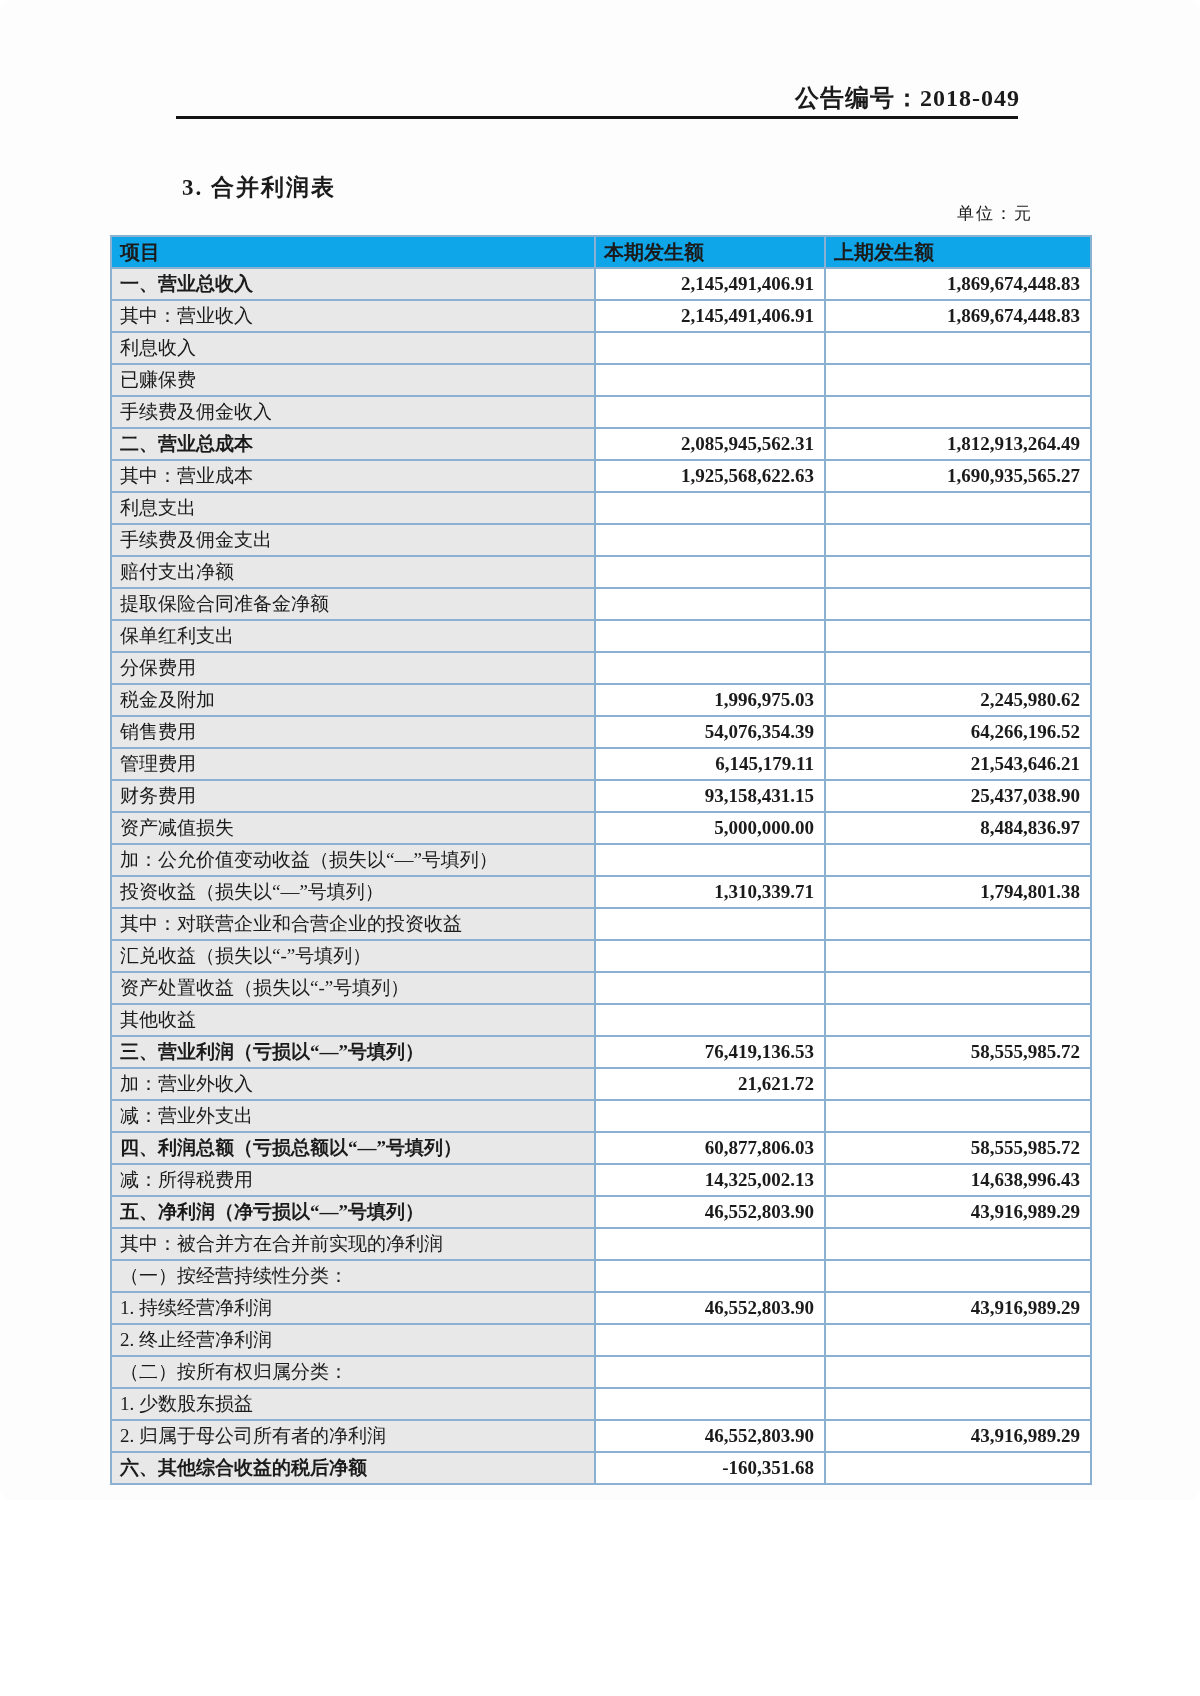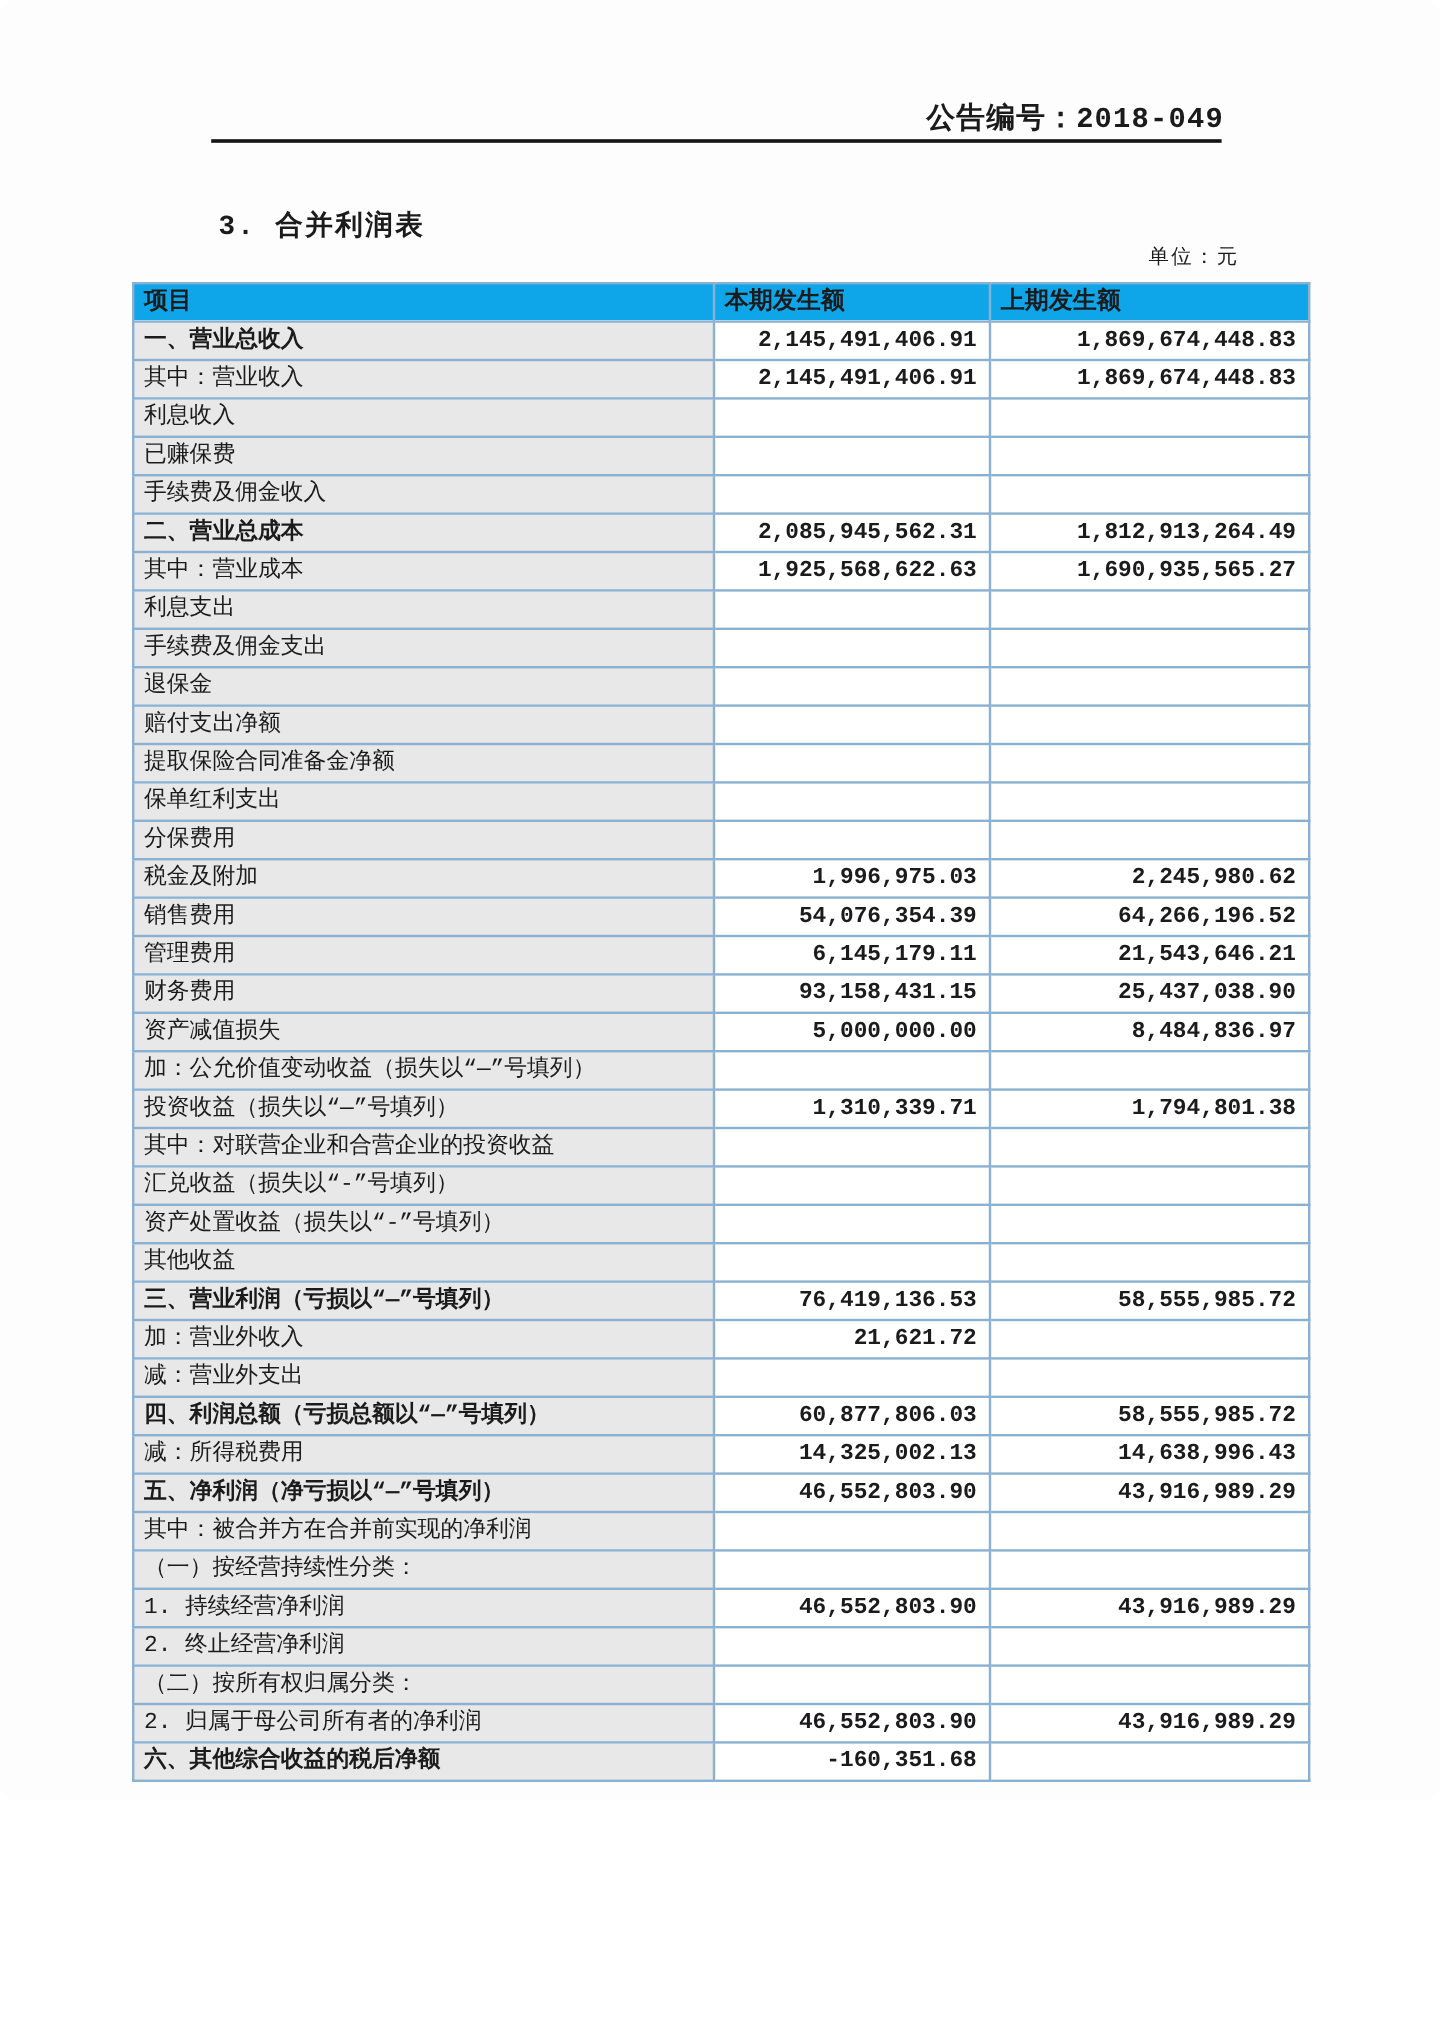--- a/index.html
+++ b/index.html
@@ -5,21 +5,21 @@
   html, body {
     margin: 0;
     padding: 0;
     background: #ffffff;
   }
   .page {
     position: relative;
     width: 1200px;
     height: 1500px;
     background: #fdfdfd;
-    font-family: Liberation Mono, monospace;
+    font-family: Liberation Serif, serif;
     color: #1b1b1b;
     overflow: hidden;
     border-radius: 12px;
   }
   .announcement {
     position: absolute;
     top: 82px;
     left: 0;
     width: 1020px;
     text-align: right;
@@ -174,25 +174,20 @@
             <td class="label ind-2">利息支出</td>
             <td class="num"></td>
             <td class="num"></td>
           </tr>
           <tr>
             <td class="label ind-2">手续费及佣金支出</td>
             <td class="num"></td>
             <td class="num"></td>
           </tr>
           <tr>
-            <td class="label ind-2">退保金</td>
-            <td class="num"></td>
-            <td class="num"></td>
-          </tr>
-          <tr>
             <td class="label ind-2">赔付支出净额</td>
             <td class="num"></td>
             <td class="num"></td>
           </tr>
           <tr>
             <td class="label ind-2">提取保险合同准备金净额</td>
             <td class="num"></td>
             <td class="num"></td>
           </tr>
           <tr>
@@ -309,20 +304,25 @@
             <td class="label ind-0">2. 终止经营净利润</td>
             <td class="num"></td>
             <td class="num"></td>
           </tr>
           <tr>
             <td class="label ind-1">（二）按所有权归属分类：</td>
             <td class="num"></td>
             <td class="num"></td>
           </tr>
           <tr>
+            <td class="label ind-0">1. 少数股东损益</td>
+            <td class="num"></td>
+            <td class="num"></td>
+          </tr>
+          <tr>
             <td class="label ind-0">2. 归属于母公司所有者的净利润</td>
             <td class="num">46,552,803.90</td>
             <td class="num">43,916,989.29</td>
           </tr>
           <tr class="bold">
             <td class="label ind-0">六、其他综合收益的税后净额</td>
             <td class="num">-160,351.68</td>
             <td class="num"></td>
           </tr>
         </tbody>

